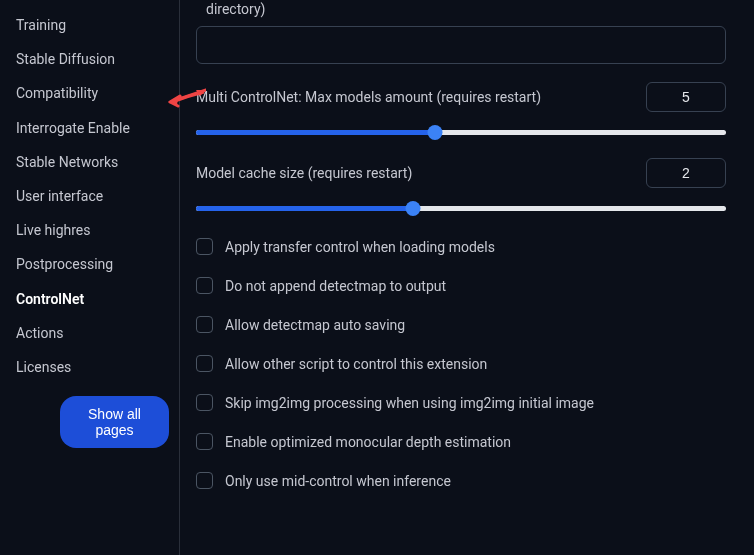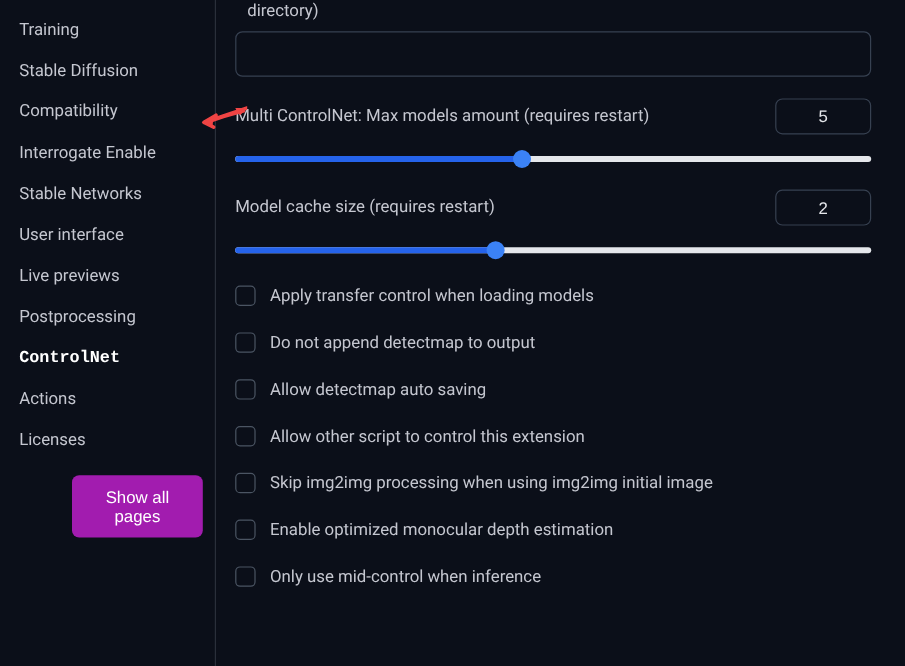--- a/index.html
+++ b/index.html
@@ -24,28 +24,27 @@
   }
   .sidebar-item {
     padding: 8px 0;
     color: #c5c7d0;
     cursor: pointer;
     line-height: 1.3;
   }
   .sidebar-item.active {
     color: #ffffff;
     font-weight: 600;
-    font-family: Liberation Mono, monospace;
   }
   .show-all-btn {
     margin-top: 12px;
-    background: #a21caf;
+    background: #1d4ed8;
     color: #ffffff;
     border: none;
-    border-radius: 6px;
+    border-radius: 16px;
     padding: 10px 14px;
     font-size: 14px;
     font-weight: 500;
     cursor: pointer;
     margin-left: 44px;
   }
   .main {
     position: absolute;
     left: 180px;
     top: 0;
@@ -174,21 +173,21 @@
   <polygon points="2,14 12,9 11,18" fill="#ef4444"></polygon>
 </svg>
 
 <nav class="sidebar">
   <div class="sidebar-item">Training</div>
   <div class="sidebar-item">Stable Diffusion</div>
   <div class="sidebar-item">Compatibility</div>
   <div class="sidebar-item">Interrogate Enable</div>
   <div class="sidebar-item">Stable Networks</div>
   <div class="sidebar-item">User interface</div>
-  <div class="sidebar-item">Live previews</div>
+  <div class="sidebar-item">Live highres</div>
   <div class="sidebar-item">Postprocessing</div>
   <div class="sidebar-item active">ControlNet</div>
   <div class="sidebar-item">Actions</div>
   <div class="sidebar-item">Licenses</div>
   <button class="show-all-btn">Show all pages</button>
 </nav>
 
 <main class="main">
   <div class="truncated-label">directory)</div>
   <input class="text-input" type="text" value="" style="">

